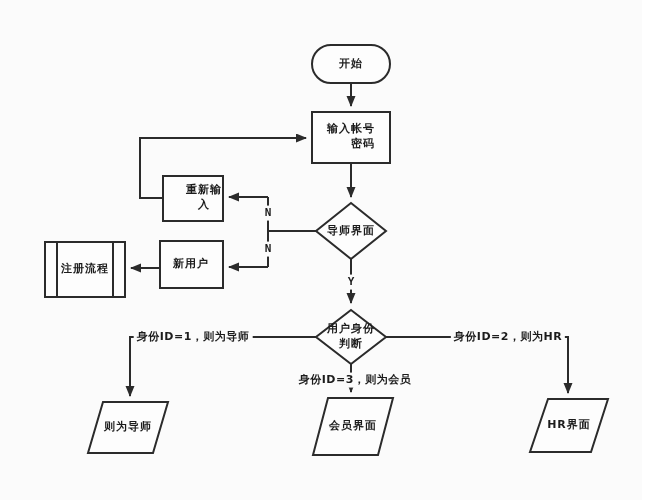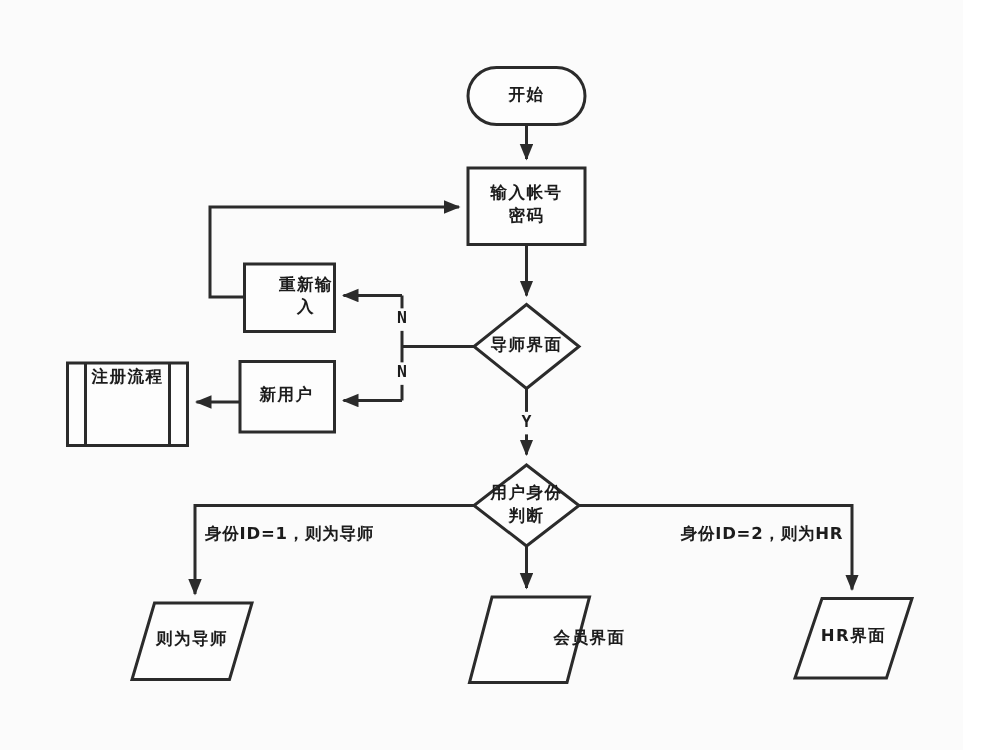--- a/index.html
+++ b/index.html
@@ -25,21 +25,20 @@
     text-align:center;
     line-height:1.35;
     white-space:nowrap;
     letter-spacing:1px;
   }
   .label span{display:block;}
   .on-line{
     background:#fbfbfb;
     padding:0 3px;
     letter-spacing:0.5px;
-    margin-top:20px;
   }
   .yn{
     background:#fbfbfb;
     padding:0 2px;
     letter-spacing:0;
     font-family:"DejaVu Sans Mono","Liberation Mono",monospace;
   }
 </style>
 </head>
 <body>
@@ -78,47 +77,48 @@
     <line x1="57" y1="242" x2="57" y2="297" stroke="#2b2b2b" stroke-width="2"></line>
     <line x1="113" y1="242" x2="113" y2="297" stroke="#2b2b2b" stroke-width="2"></line>
     <polygon class="shape" points="351,310 386,337 351,364 316,337"></polygon>
     <polygon class="shape" points="103,402 168,402 153,453 88,453"></polygon>
     <polygon class="shape" points="328,398 393,398 378,455 313,455"></polygon>
     <polygon class="shape" points="548,399 608,399 591,452 530,452"></polygon>
   </svg>
 
   <div class="label" style="left:351px;top:64px;">开始</div>
 
-  <div class="label" style="left:351px;top:137px;">
+  <div class="label" style="left:351px;top:137px;text-align:right;">
     <span>输入帐号</span>
     <span>密码</span>
   </div>
 
   <div class="label" style="left:351px;top:231px;">导师界面</div>
 
   <div class="label" style="left:193px;top:198px;margin-left:11px;">
     <span>重新输</span>
     <span>入</span>
   </div>
 
   <div class="label" style="left:191px;top:264px;">新用户</div>
 
-  <div class="label" style="left:85px;top:252px;">注册流程</div>
+  <div class="label" style="left:85px;top:269px;">注册流程</div>
 
   <div class="label" style="left:351px;top:337px;">
     <span>用户身份</span>
     <span>判断</span>
   </div>
 
   <div class="label" style="left:128px;top:427px;">则为导师</div>
 
-  <div class="label" style="left:353px;top:426px;margin-left:40px;">会员界面</div>
+  <div class="label" style="left:353px;top:426px;">会员界面</div>
 
   <div class="label" style="left:569px;top:425px;">HR界面</div>
 
   <div class="label yn" style="left:351px;top:282px;">Y</div>
   <div class="label yn" style="left:268px;top:213px;">N</div>
   <div class="label yn" style="left:268px;top:249px;">N</div>
 
   <div class="label on-line" style="left:193px;top:337px;">身份ID=1，则为导师</div>
   <div class="label on-line" style="left:508px;top:337px;">身份ID=2，则为HR</div>
+  <div class="label on-line" style="left:355px;top:380px;">身份ID=3，则为会员</div>
 
 </div>
 
 </body></html>

